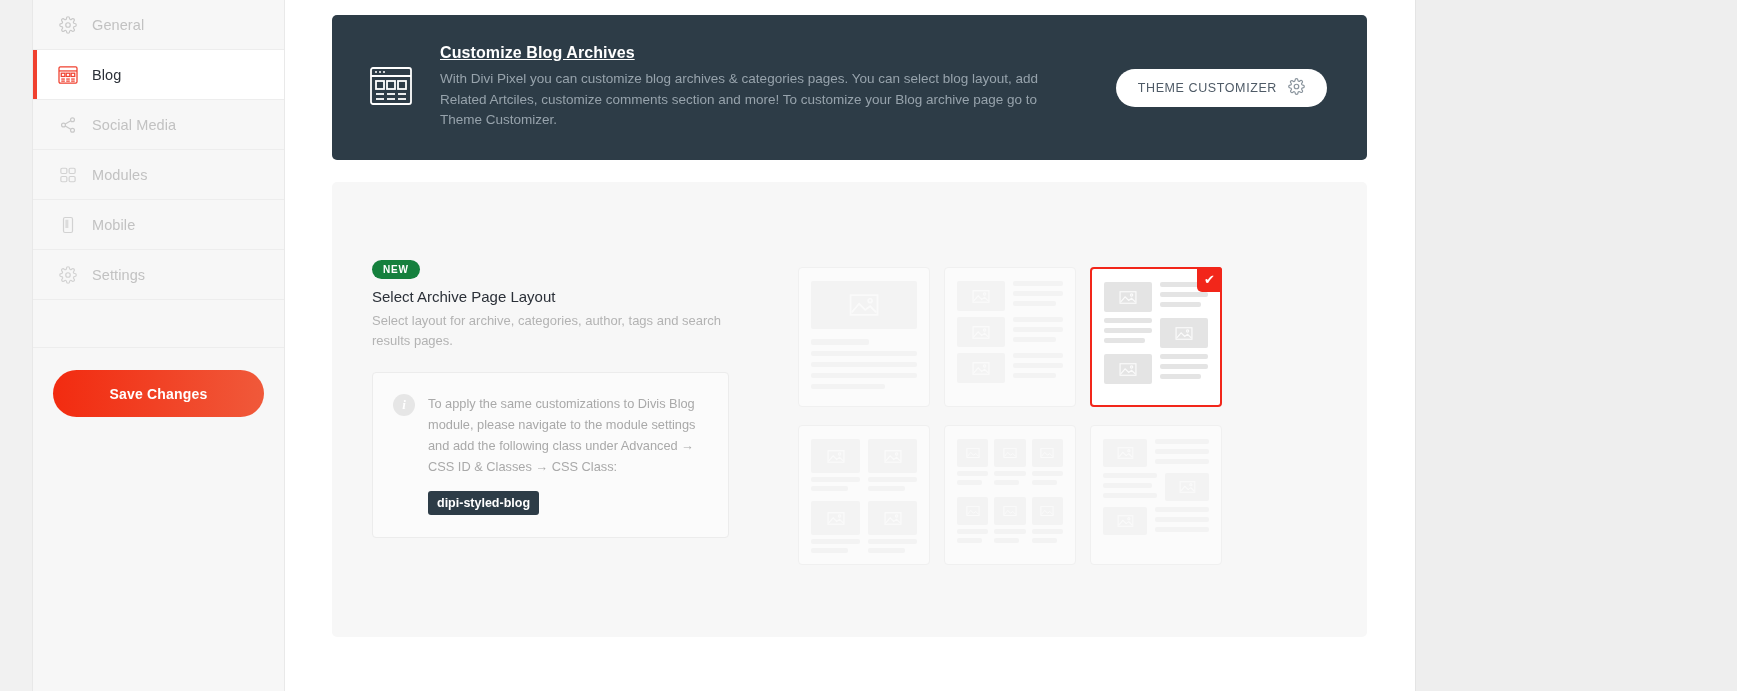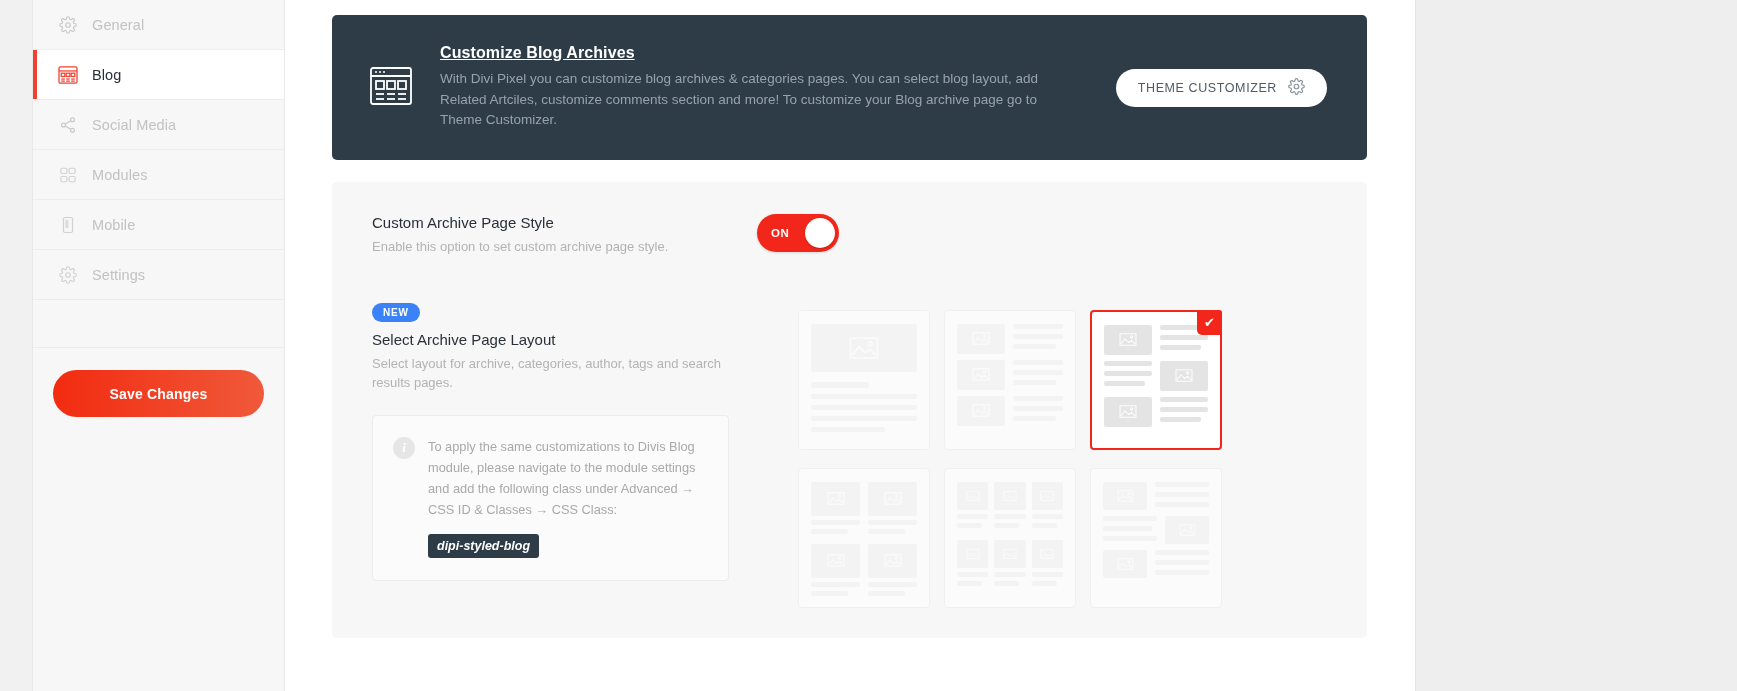--- a/index.html
+++ b/index.html
@@ -162,21 +162,21 @@
     width: 30px; height: 30px; border-radius: 50%;
     background: #ffffff;
     box-shadow: 0 1px 2px rgba(0,0,0,.2);
   }
 
   
   .row2 { display: flex; margin-top: 45px; }
   .col-left { width: 390px; flex: 0 0 auto; }
   .badge-new {
     display: inline-block;
-    background: #3b82f6; color: #ffffff;
+    background: #15803d; color: #ffffff;
     font-size: 10px; font-weight: bold; letter-spacing: .8px;
     border-radius: 10px;
     padding: 4px 11px 4px 11px;
     margin-bottom: 9px;
   }
   .info-box {
     margin-top: 22px;
     background: #fbfbfb;
     border: 1px solid #ececec;
     border-radius: 4px;
@@ -197,21 +197,20 @@
   }
   .info-body { flex: 1 1 auto; }
   .info-text { font-size: 12.8px; color: #a9a9a9; line-height: 1.65; }
   .code-chip {
     display: inline-block;
     margin-top: 14px;
     background: #2d3c47; color: #ffffff;
     font-size: 12.5px; font-weight: bold;
     border-radius: 3px;
     padding: 5px 9px;
-    font-style: italic;
   }
 
   
   .thumbs {
     margin-left: 36px;
     display: grid;
     grid-template-columns: repeat(3, 132px);
     grid-gap: 18px 14px;
     padding-top: 8px;
   }
@@ -375,30 +374,20 @@
           <svg width="17" height="17" viewBox="0 0 24 24" fill="none" stroke="#8a949d" stroke-width="1.7">
             <circle cx="12" cy="12" r="3.2"></circle>
             <path d="M19.4 15a1.6 1.6 0 0 0 .3 1.8l.1.1a2 2 0 1 1-2.8 2.8l-.1-.1a1.6 1.6 0 0 0-1.8-.3 1.6 1.6 0 0 0-1 1.5V21a2 2 0 1 1-4 0v-.1a1.6 1.6 0 0 0-1-1.5 1.6 1.6 0 0 0-1.8.3l-.1.1a2 2 0 1 1-2.8-2.8l.1-.1a1.6 1.6 0 0 0 .3-1.8 1.6 1.6 0 0 0-1.5-1H3a2 2 0 1 1 0-4h.1a1.6 1.6 0 0 0 1.5-1 1.6 1.6 0 0 0-.3-1.8l-.1-.1a2 2 0 1 1 2.8-2.8l.1.1a1.6 1.6 0 0 0 1.8.3H9a1.6 1.6 0 0 0 1-1.5V3a2 2 0 1 1 4 0v.1a1.6 1.6 0 0 0 1 1.5 1.6 1.6 0 0 0 1.8-.3l.1-.1a2 2 0 1 1 2.8 2.8l-.1.1a1.6 1.6 0 0 0-.3 1.8V9a1.6 1.6 0 0 0 1.5 1H21a2 2 0 1 1 0 4h-.1a1.6 1.6 0 0 0-1.5 1z"></path>
           </svg>
         </span>
       </button>
     </section>
 
     <section class="card">
 
-      <div class="row">
-        <div class="row-left">
-          <div class="opt-title">Custom Archive Page Style</div>
-          <div class="opt-desc">Enable this option to set custom archive page style.</div>
-        </div>
-        <div class="toggle">
-          <span class="toggle-label">ON</span>
-          <span class="toggle-knob"></span>
-        </div>
-      </div>
 
       <div class="row2">
         <div class="col-left">
           <span class="badge-new">NEW</span>
           <div class="opt-title">Select Archive Page Layout</div>
           <div class="opt-desc">Select layout for archive, categories, author, tags and search results pages.</div>
 
           <div class="info-box">
             <span class="info-ico">i</span>
             <div class="info-body">

